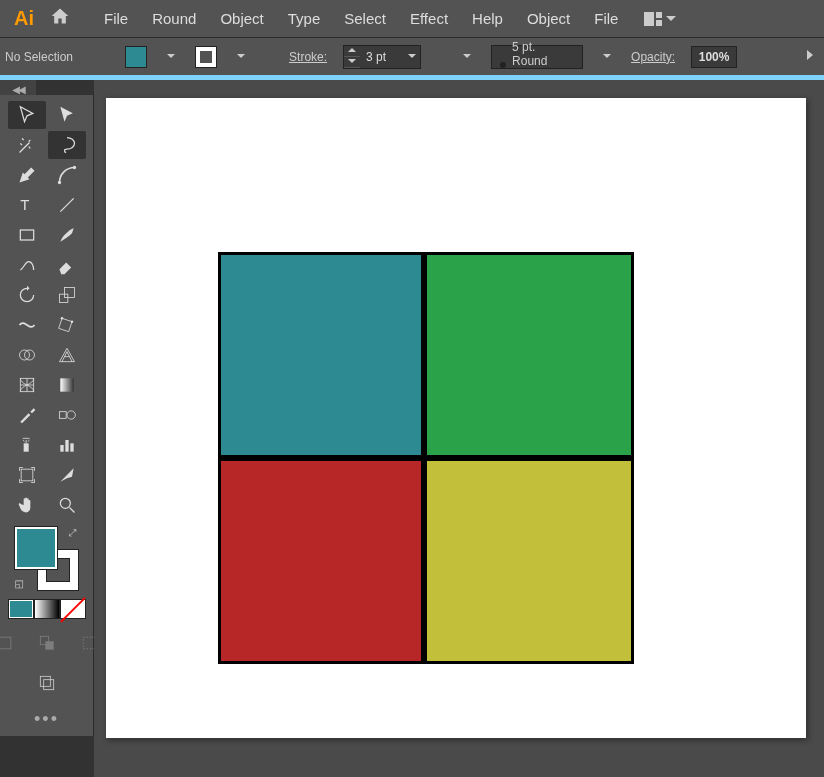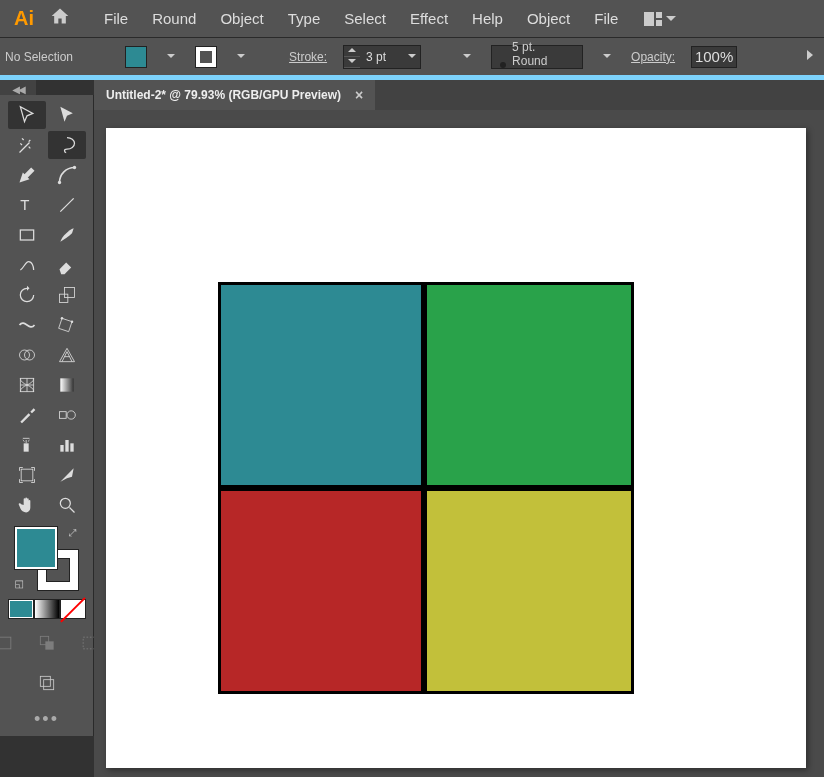--- a/index.html
+++ b/index.html
@@ -25,21 +25,21 @@
 .dd-arrow { width: 16px; height: 22px; display: flex; align-items: center; justify-content: center; cursor: pointer; }
 .dd-arrow svg { width: 8px; height: 5px; }
 .underline { text-decoration: underline; }
 .stroke-input { display: flex; align-items: center; background: #3a3a3a; border: 1px solid #222; height: 24px; }
 .stepper { width: 16px; display: flex; flex-direction: column; }
 .stepper div { height: 11px; display: flex; align-items: center; justify-content: center; cursor: pointer; border-bottom: 1px solid #555;}
 .stroke-val { width: 44px; text-align: left; padding: 0 6px; color: #ddd; font-size: 12px;}
 .profile-box { height: 24px; background: #3a3a3a; border: 1px solid #222; display: flex; align-items: center; padding: 0 8px; gap: 6px; }
 .profile-line { width: 36px; height: 2px; background: #fff; }
 .profile-round-dot { width: 6px; height: 6px; border-radius: 50%; background: #222; }
-.opacity-input { width: 46px; height: 22px; background: #3a3a3a; border: 1px solid #222; color: #ddd; text-align: center; font-size: 15px; }
+.opacity-input { width: 46px; height: 22px; background: #3a3a3a; border: 1px solid #222; color: #ddd; text-align: center; font-size: 12px; font-weight: bold; }
 .more-arrow { margin-left: auto; font-size: 16px; cursor: pointer; padding: 4px;}
 
 
 .main { display: flex; height: calc(777px - 38px - 42px); }
 
 
 .tools-wrap { display:flex; flex-direction:column; }
 .left-gutter { width: 36px; background: #424242; display:flex; justify-content:center; padding-top:4px;}
 .left-gutter-chevrons { color:#aaa; font-size:10px; letter-spacing:-2px;}
 .tools { width: 94px; background: #535353; display: flex; flex-direction: column; align-items: center; padding: 6px 4px; gap: 2px; border-right: 1px solid #2a2a2a;}
@@ -401,26 +401,20 @@
             <rect x="4" y="4" width="12" height="12" stroke="#ccc" fill="none"></rect>
             <rect x="8" y="8" width="12" height="12" stroke="#ccc" fill="none"></rect>
           </svg>
         </div>
 
       <div class="dots">•••</div>
     </div>
   </div>
 
   <div class="doc-area">
-    <div class="tabstrip">
-      <div class="tab">
-        <span>Untitled-2* @ 79.93% (RGB/GPU Preview)</span>
-        <span class="tab-close">×</span>
-      </div>
-    </div>
     <div class="canvas-viewport">
       <div class="artboard">
         <div class="shape sq1" style="background: rgb(45, 138, 147);"></div>
         <div class="shape sq2" style="background: rgb(41, 162, 74);"></div>
         <div class="shape sq3" style="background: rgb(183, 39, 39);"></div>
         <div class="shape sq4" style="background: rgb(194, 192, 58);"></div>
       </div>
     </div>
   </div>
 </div>

